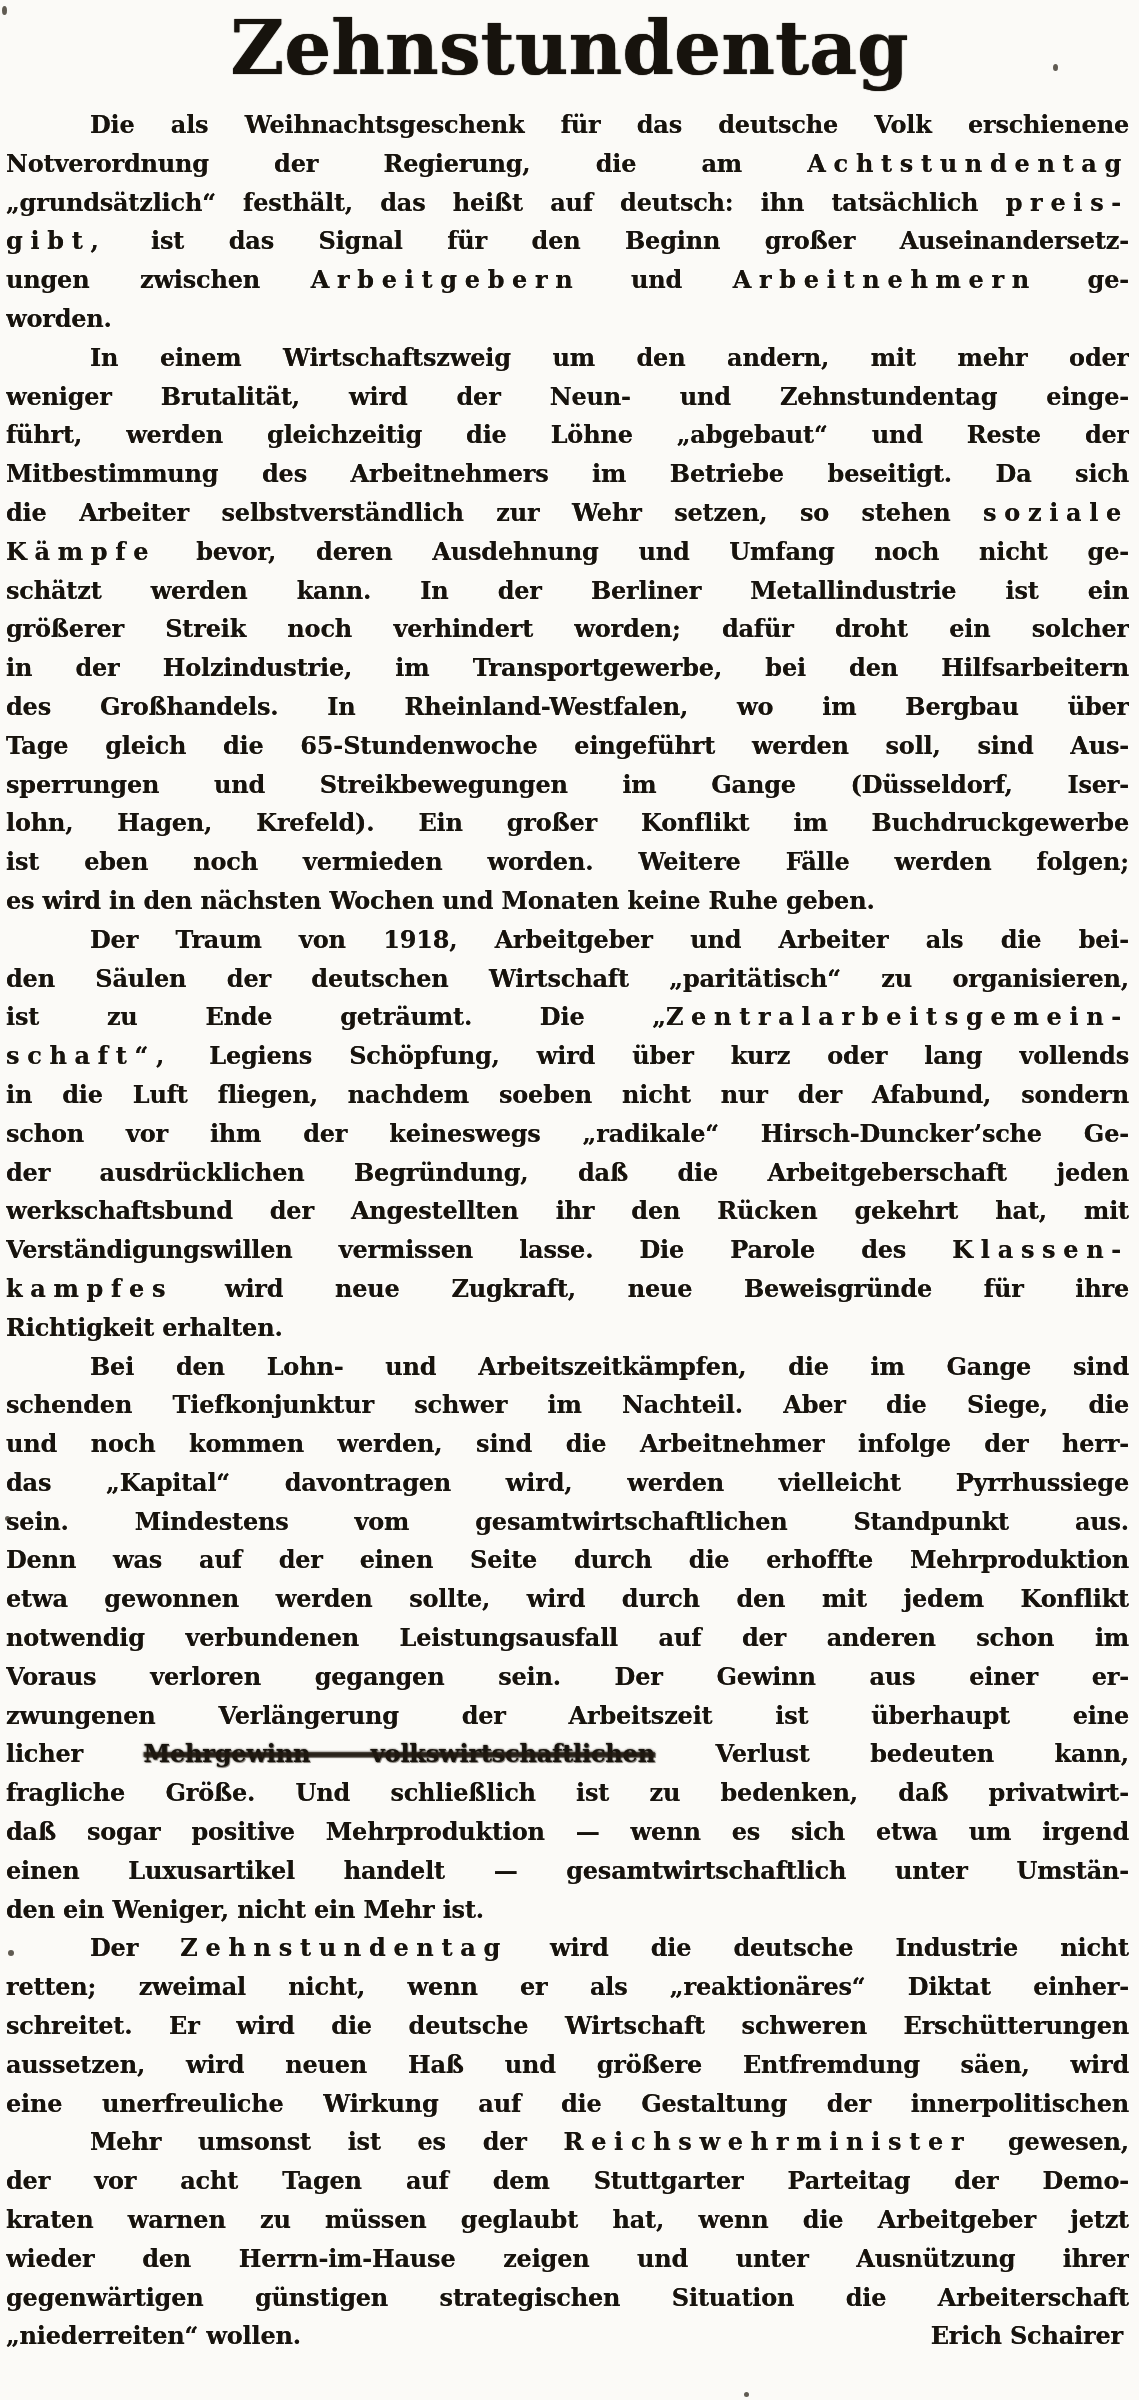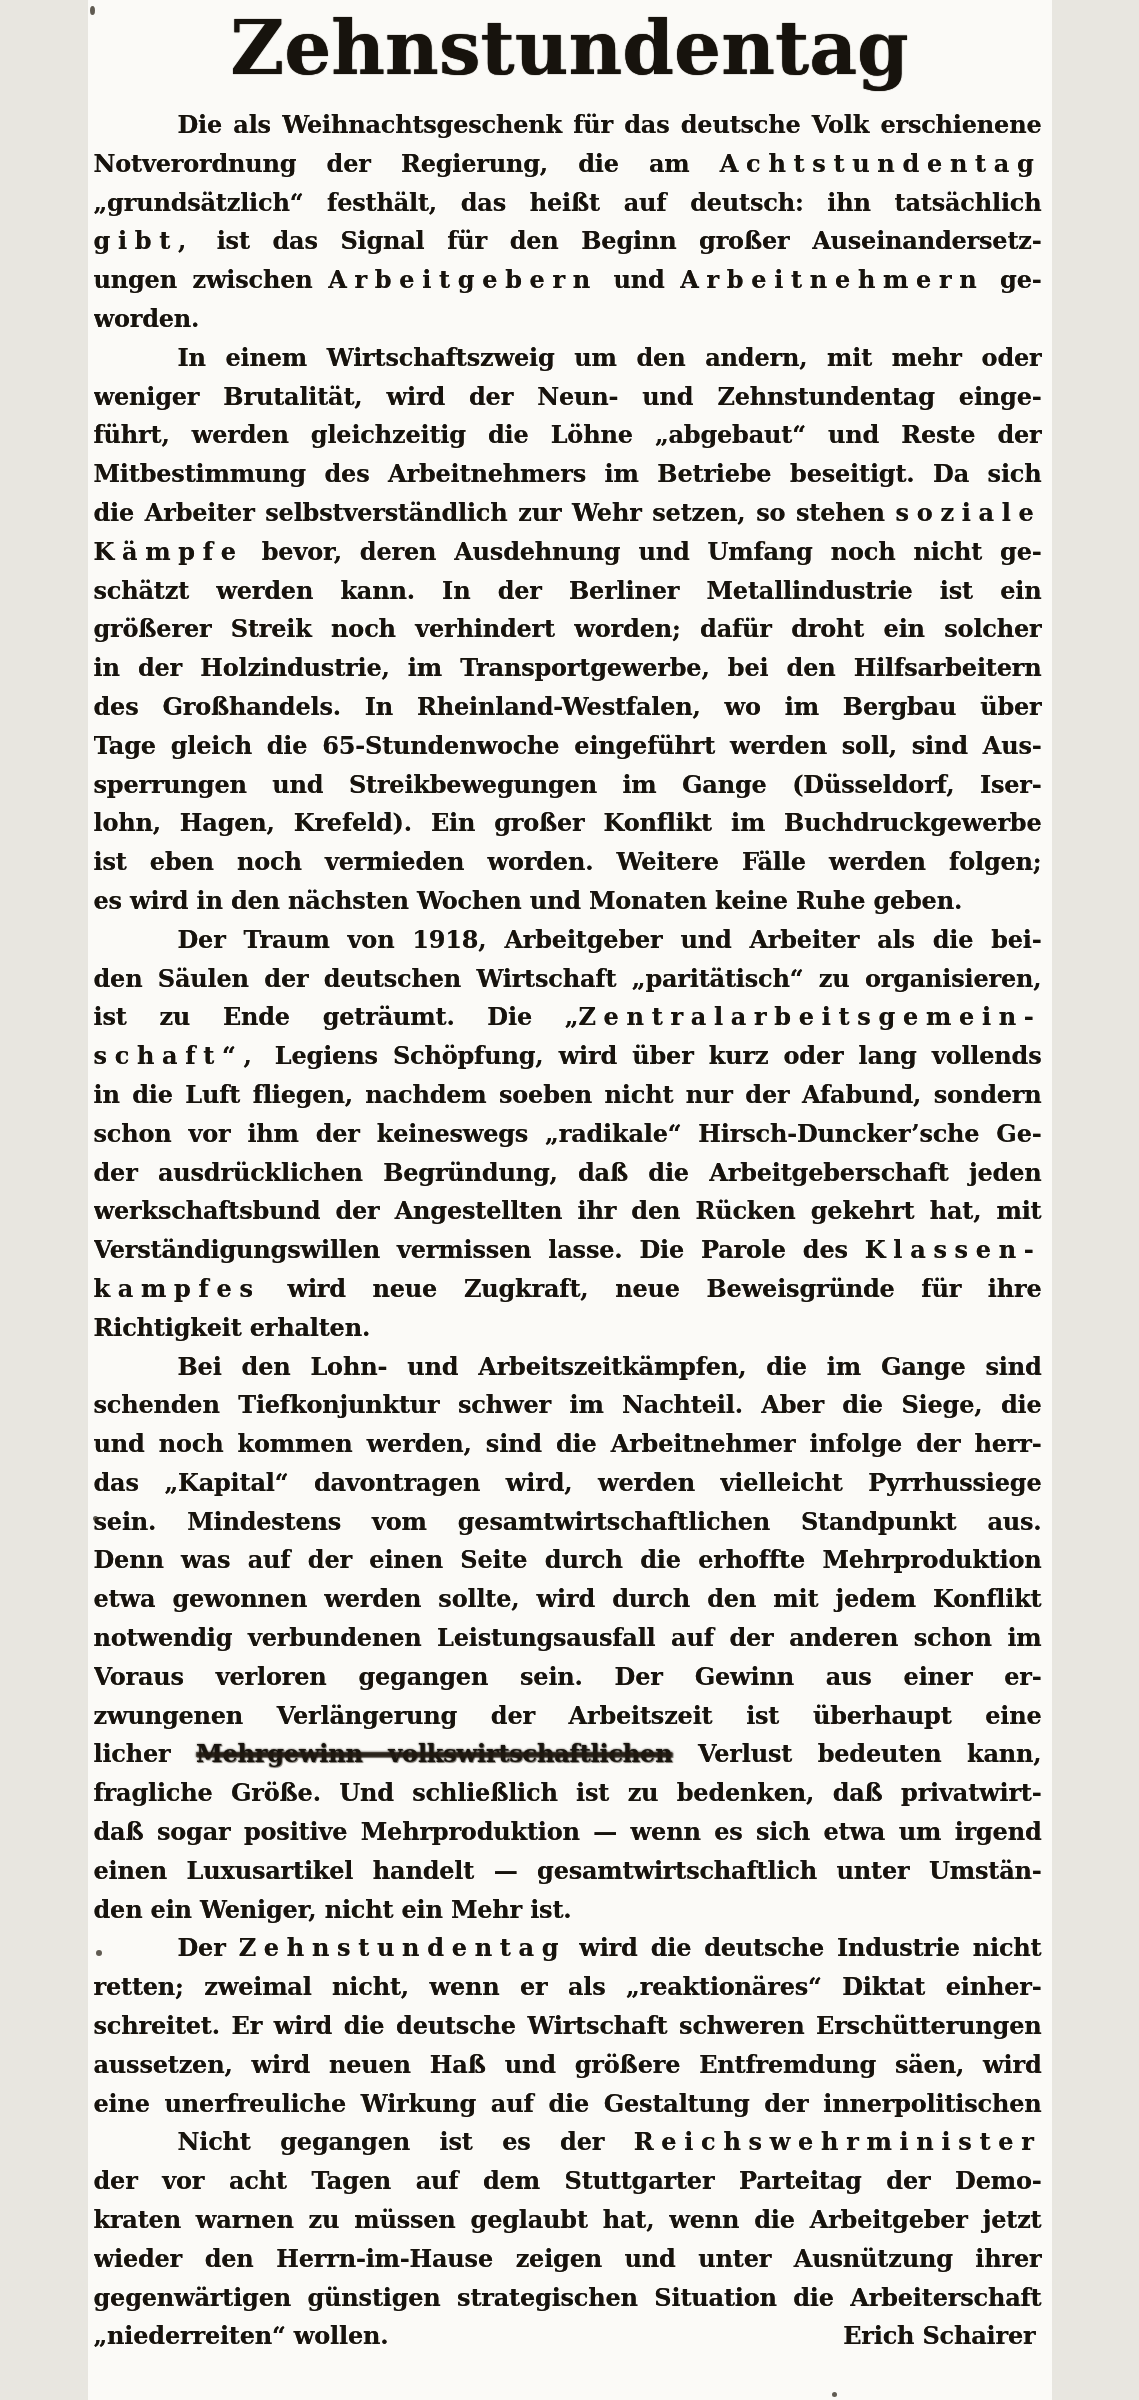--- a/index.html
+++ b/index.html
@@ -1,18 +1,18 @@
 <!DOCTYPE html>
 <html lang="de"><head>
 <meta charset="utf-8">
 <style>
   html, body { margin: 0; padding: 0; background: #e8e6e0; }
   .page {
     position: relative;
-    width: 964px;
+    width: 1139px;
     height: 2400px;
     margin: 0 auto;
     background: var(--paper, #fbfaf7);
     color: var(--ink, #17130d);
     font-family: "DejaVu Serif", serif;
     font-weight: bold;
     overflow: hidden;
     box-sizing: border-box;
   }
   .title {
@@ -128,21 +128,21 @@
         <div class="line last"><span class="">den ein Weniger, nicht ein Mehr ist.</span></div>
       </div>
       <div class="paragraph">
         <div class="line first"><span class="">Der </span><span class="spaced ">Zehnstundentag</span><span class=""> wird die deutsche Industrie nicht</span></div>
         <div class="line"><span class="">retten; zweimal nicht, wenn er als „reaktionäres“ Diktat einher-</span></div>
         <div class="line"><span class="">schreitet. Er wird die deutsche Wirtschaft schweren Erschütterungen</span></div>
         <div class="line"><span class="">aussetzen, wird neuen Haß und größere Entfremdung säen, wird</span></div>
         <div class="line"><span class="">eine unerfreuliche Wirkung auf die Gestaltung der innerpolitischen</span></div>
       </div>
       <div class="paragraph">
-        <div class="line first"><span class="">Nicht gegangen ist es der </span><span class="spaced ">Reichswehrminister</span><span class=""> gewesen,</span></div>
+        <div class="line first"><span class="">Mehr umsonst ist es der </span><span class="spaced ">Reichswehrminister</span><span class=""> gewesen,</span></div>
         <div class="line"><span class="">der vor acht Tagen auf dem Stuttgarter Parteitag der Demo-</span></div>
         <div class="line"><span class="">kraten warnen zu müssen geglaubt hat, wenn die Arbeitgeber jetzt</span></div>
         <div class="line"><span class="">wieder den Herrn-im-Hause zeigen und unter Ausnützung ihrer</span></div>
         <div class="line"><span class="">gegenwärtigen günstigen strategischen Situation die Arbeiterschaft</span></div>
         <div class="line last with-signature">
           <span class="">„niederreiten“ wollen.</span>
           <span class="signature">Erich Schairer</span>
         </div>
       </div>
     </div>

